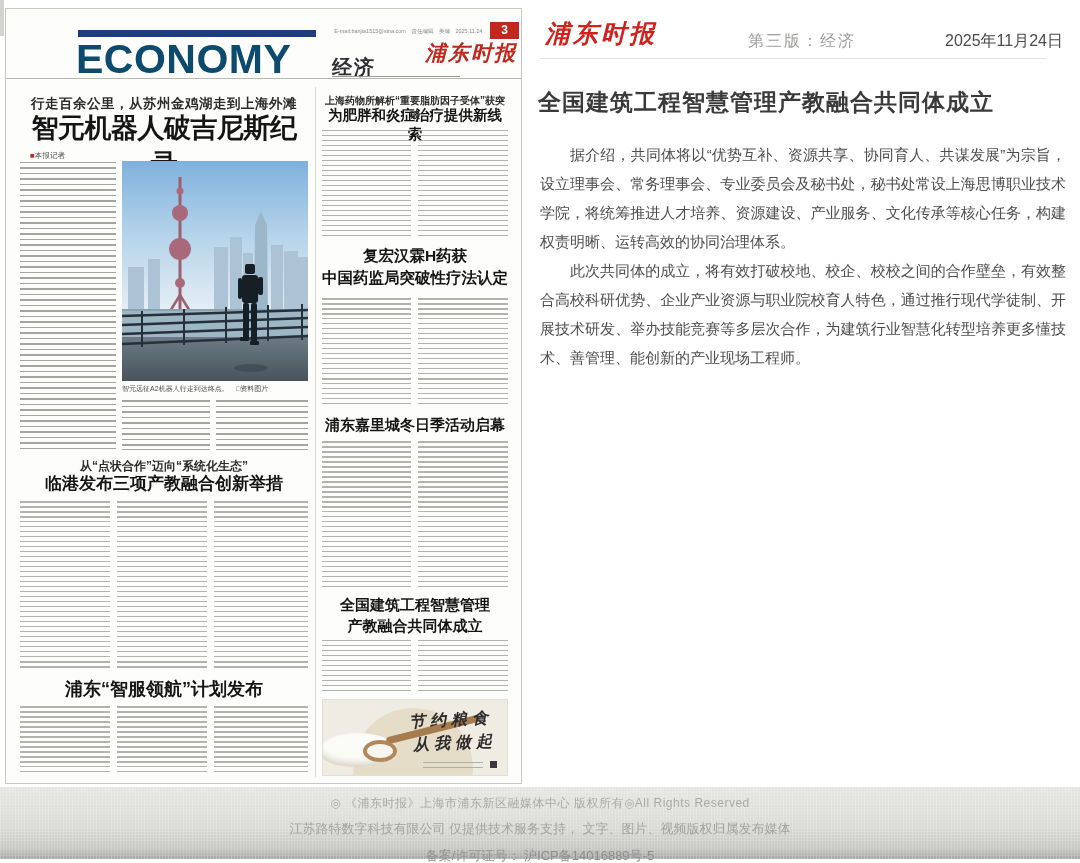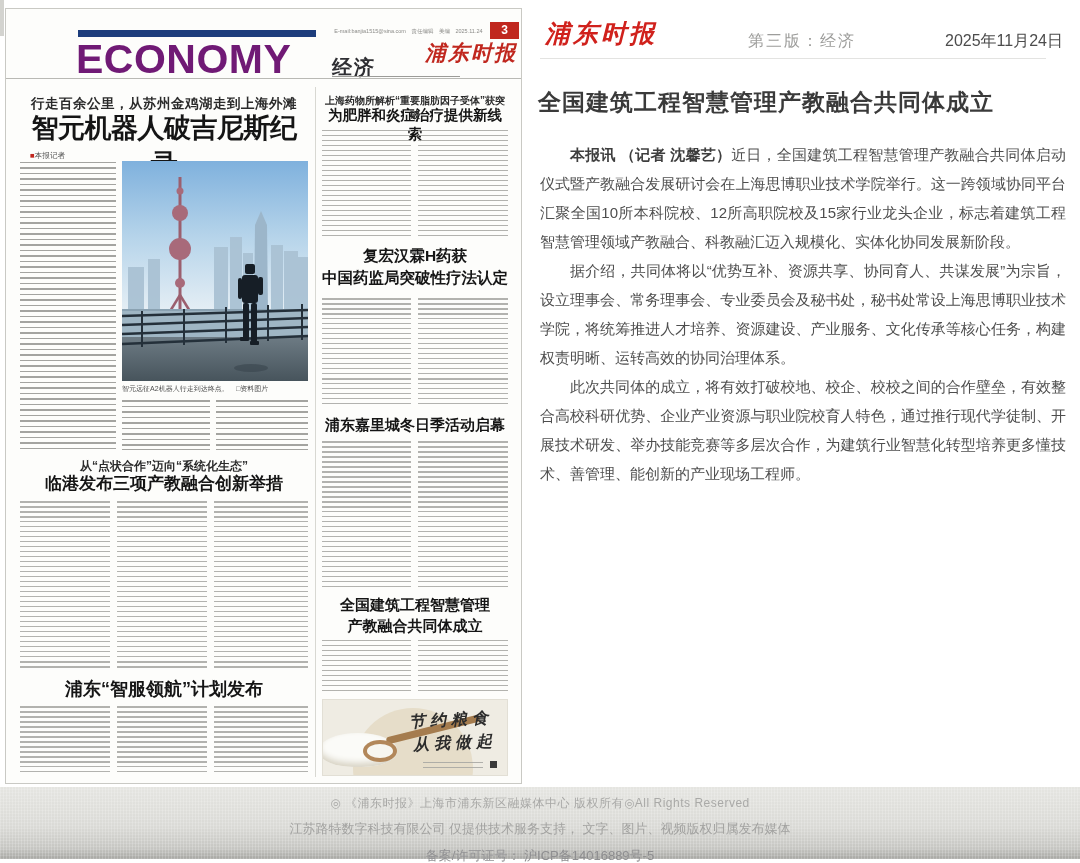--- a/index.html
+++ b/index.html
@@ -15,21 +15,21 @@
     background:#fdfdfb; border:1px solid #c9c9c4;
   }
   .paper .abs { position:absolute; }
   .p-infoline { top:18px; right:38px; font-size:10px; color:#8b8b88; white-space:nowrap;
                 transform:scale(.55); transform-origin:right top; }
   .p-pageno { top:13px; right:2px; width:29px; height:17px; background:#c0271e; color:#fff;
               font-size:12px; font-weight:bold; text-align:center; line-height:17px; }
   .p-masthead { top:30px; right:4px; color:#c0271e; font-size:21px; font-weight:800;
                 font-style:italic; letter-spacing:2px; white-space:nowrap; }
   .p-bluebar { left:72px; top:21px; width:238px; height:7px; background:#1d3d7c; }
-  .p-economy { left:70px; top:27px; font-size:41px; font-weight:800; color:#701a75; letter-spacing:0.5px; }
+  .p-economy { left:70px; top:27px; font-size:41px; font-weight:800; color:#0c4a6e; letter-spacing:0.5px; }
   .p-econ-cn { left:326px; top:45px; font-size:20px; font-weight:700; color:#2f2f33; letter-spacing:2px; }
   .p-econ-line { left:326px; top:67px; width:128px; height:1px; background:#9c9c98; }
   .p-headrule { left:0; top:69px; width:100%; height:1px; background:#b9b9b4; }
   .col-divider { left:309px; top:78px; width:1px; height:690px; background:#d8d8d2; }
 
   .c-center { text-align:center; }
   .hl { color:#151515; font-weight:900; }
   .kicker { color:#2b2b2b; font-weight:700; }
 
   .a1-kicker { left:14px; top:86px; width:288px; font-size:13.5px; letter-spacing:.5px; }
@@ -255,21 +255,20 @@
   </div>
 </div>
 
 <div class="site-logo">浦东时报</div>
 <div class="site-section">第三版：经济</div>
 <div class="site-date">2025年11月24日</div>
 <div class="site-divider"></div>
 
 <h1 class="art-title">全国建筑工程智慧管理产教融合共同体成立</h1>
 <div class="art-body">
-  <p><b>本报讯 （记者 沈馨艺）</b><span>近日，全国建筑工程智慧管理产教融合共同体启动仪式暨产教融合发展研讨会在上海思博职业技术学院举行。这一跨领域协同平台汇聚全国10所本科院校、12所高职院校及15家行业龙头企业，标志着建筑工程智慧管理领域产教融合、科教融汇迈入规模化、实体化协同发展新阶段。</span></p>
   <p>据介绍，共同体将以“优势互补、资源共享、协同育人、共谋发展”为宗旨，设立理事会、常务理事会、专业委员会及秘书处，秘书处常设上海思博职业技术学院，将统筹推进人才培养、资源建设、产业服务、文化传承等核心任务，构建权责明晰、运转高效的协同治理体系。</p>
   <p>此次共同体的成立，将有效打破校地、校企、校校之间的合作壁垒，有效整合高校科研优势、企业产业资源与职业院校育人特色，通过推行现代学徒制、开展技术研发、举办技能竞赛等多层次合作，为建筑行业智慧化转型培养更多懂技术、善管理、能创新的产业现场工程师。</p>
 </div>
 
 <div class="footer">
   <div class="f1">◎ 《浦东时报》上海市浦东新区融媒体中心  版权所有◎All Rights Reserved</div>
   <div class="f2">江苏路特数字科技有限公司  仅提供技术服务支持， 文字、图片、视频版权归属发布媒体</div>
   <div class="f3"><span>备案/许可证号：</span> <span class="icp">沪ICP备14016889号-5</span></div>
 </div>
 

